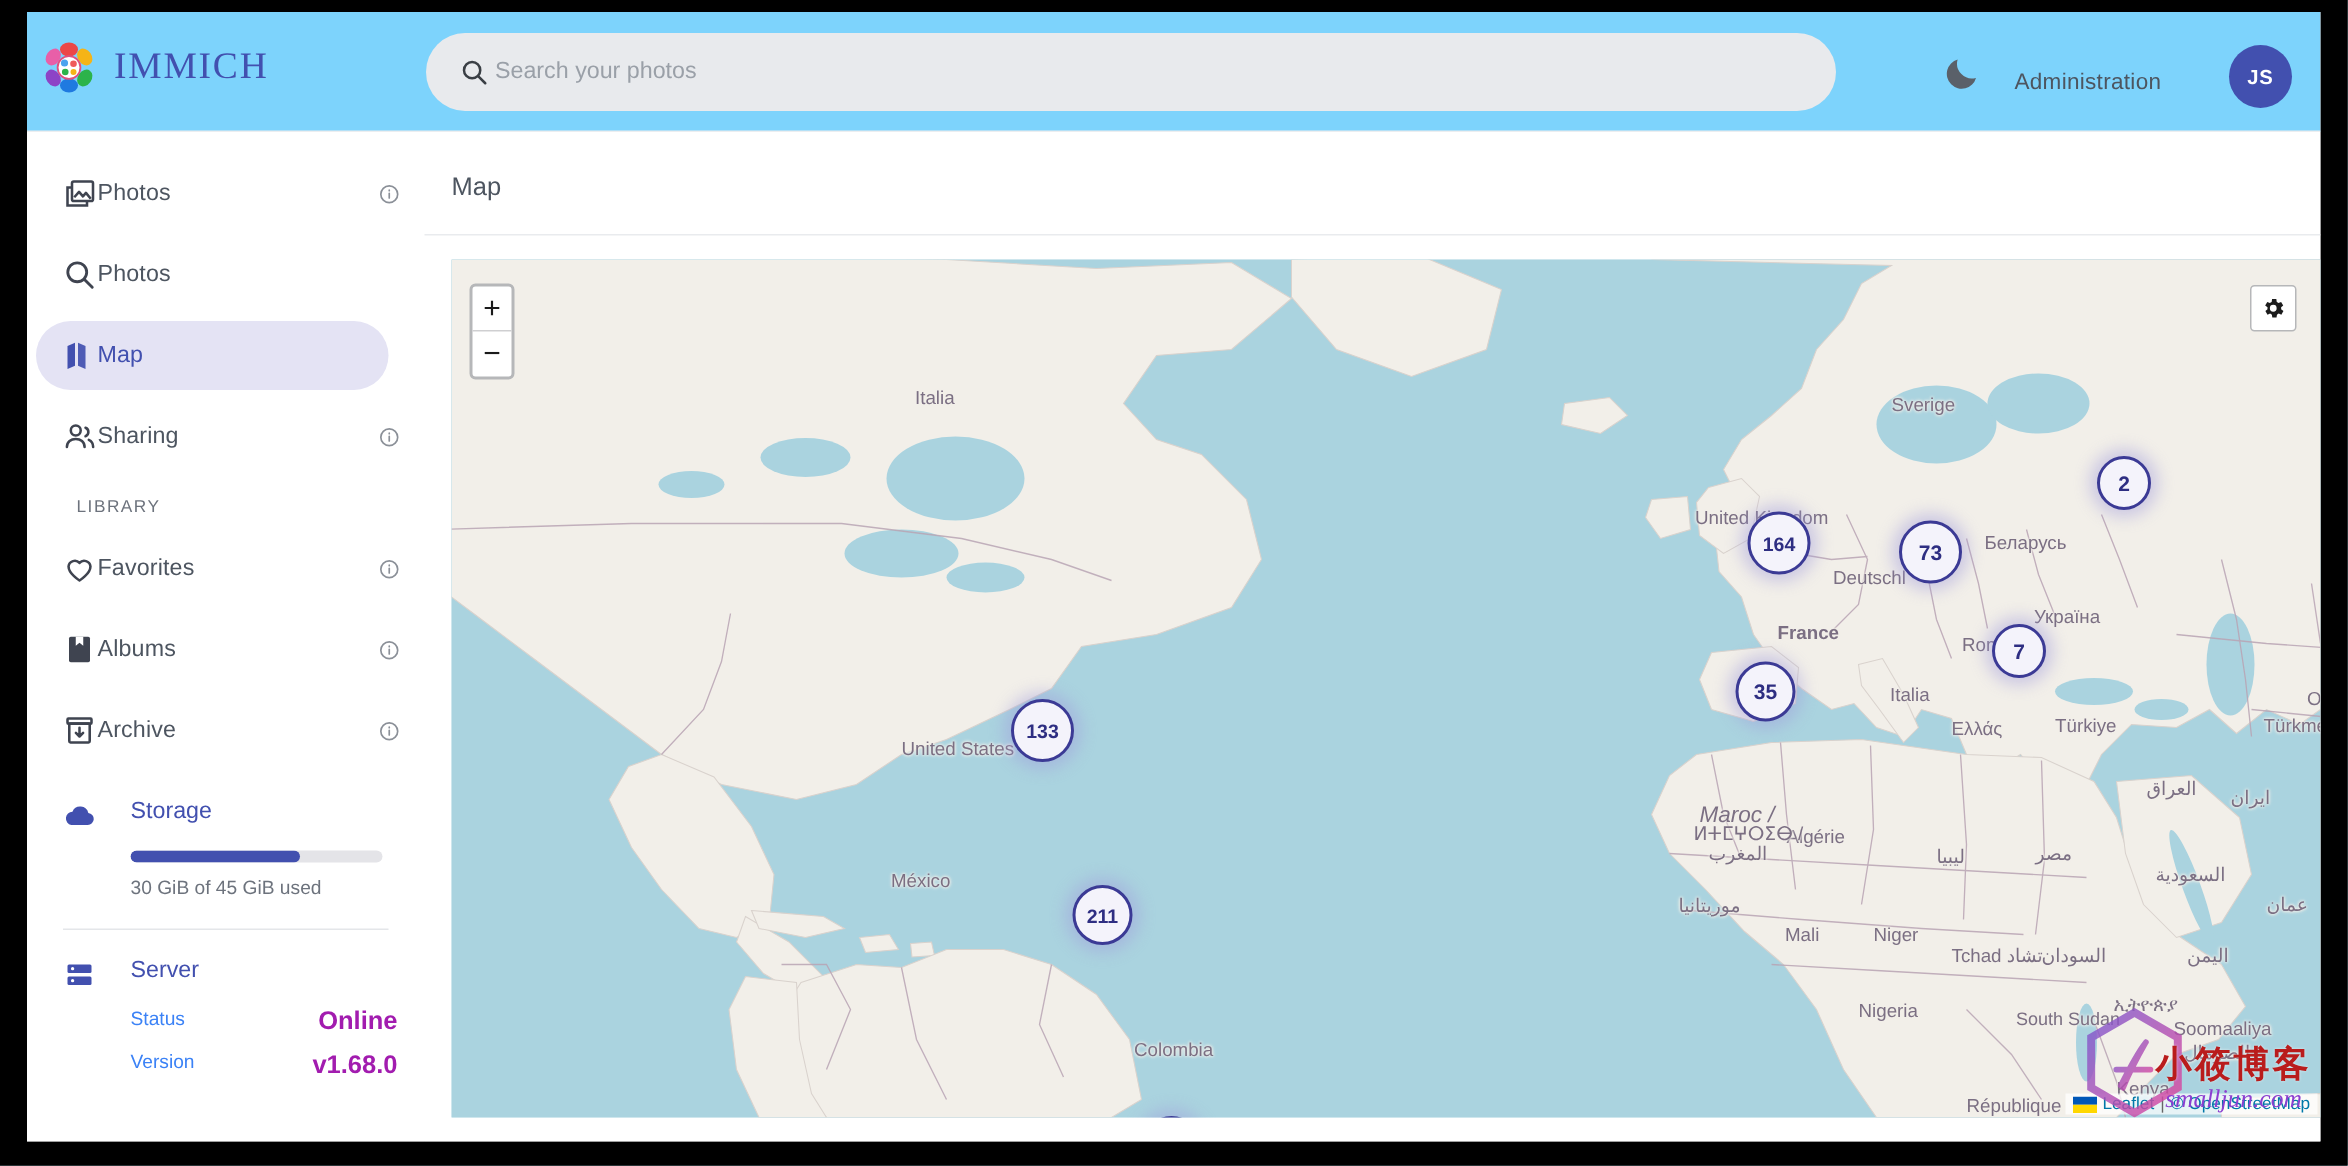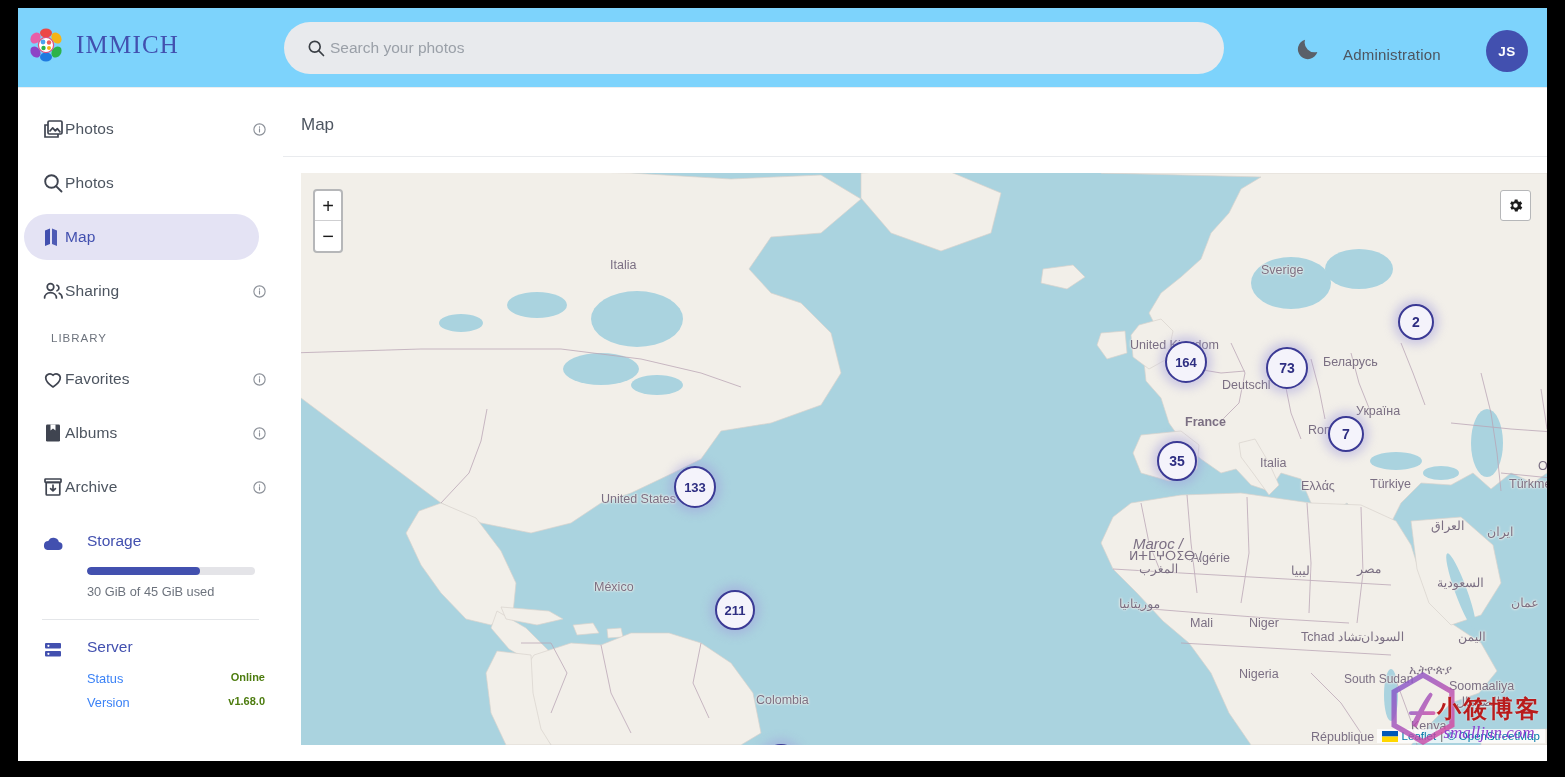--- a/index.html
+++ b/index.html
@@ -109,21 +109,21 @@
   }
   #divider {
     margin: 20px 24px 0 24px; height: 1px; background: #e4e6e9;
   }
   #server-block { margin-top: 18px; padding: 0 24px 0 6px; }
   .kv-row {
     display: flex; justify-content: space-between;
     margin: 9px 0 0 63px; width: 178px;
   }
   .kv-key { font-size: 12.8px; color: #3b82f6; }
-  .kv-val { font-size: 11px; color: #4d7c0f; font-weight: bold; }
+  .kv-val { font-size: 17px; color: #a21caf; font-weight: bold; }
 
   
   #main {
     position: absolute; left: 265px; top: 80px;
     width: 1264px; height: 673px;
     background: #fff;
   }
   #page-title {
     position: absolute; left: 18px; top: 27px;
     font-size: 17px; color: #4d5560;

